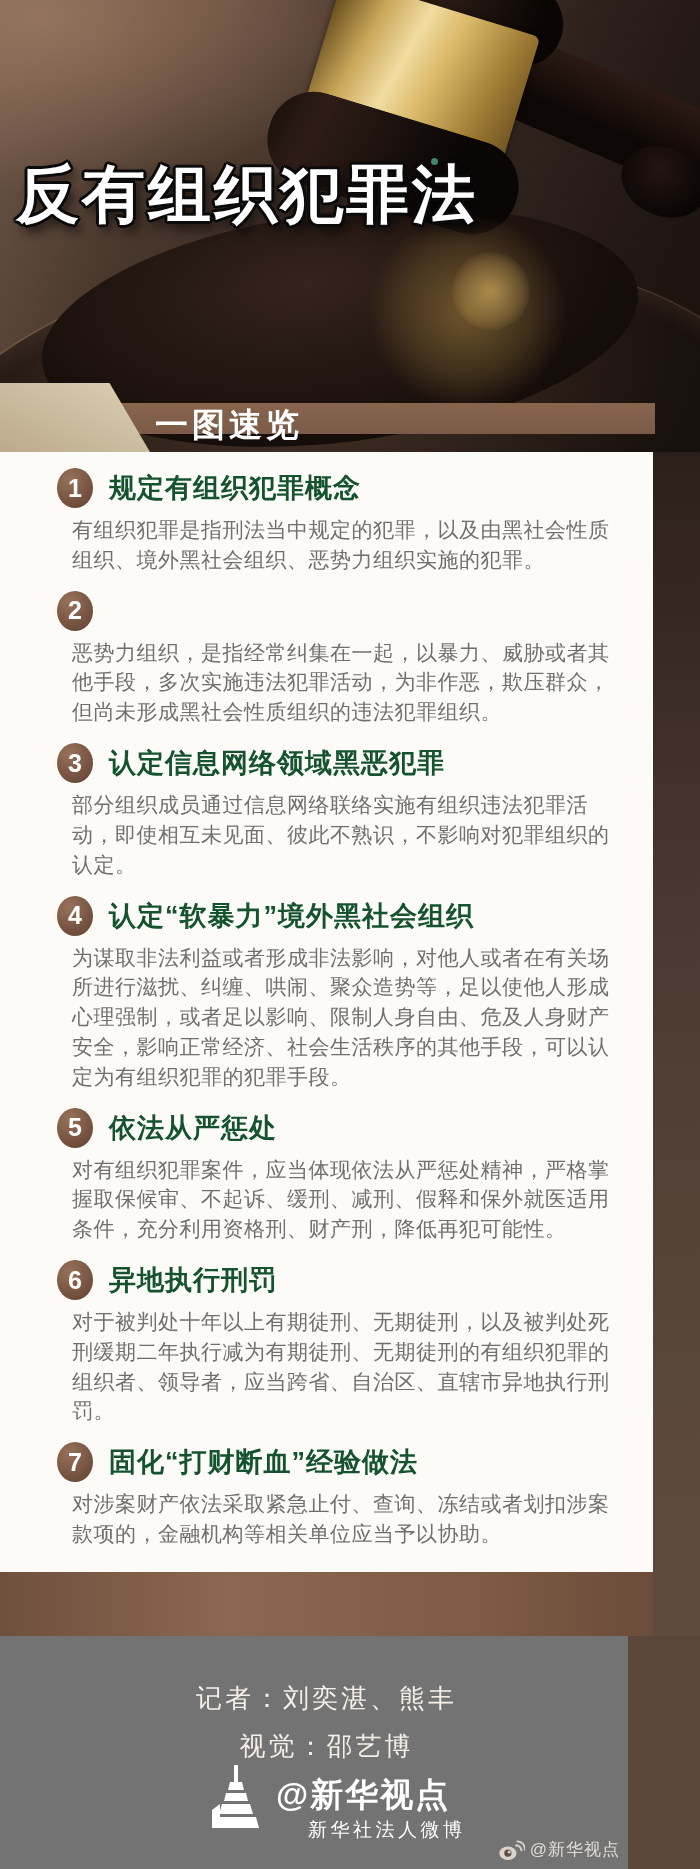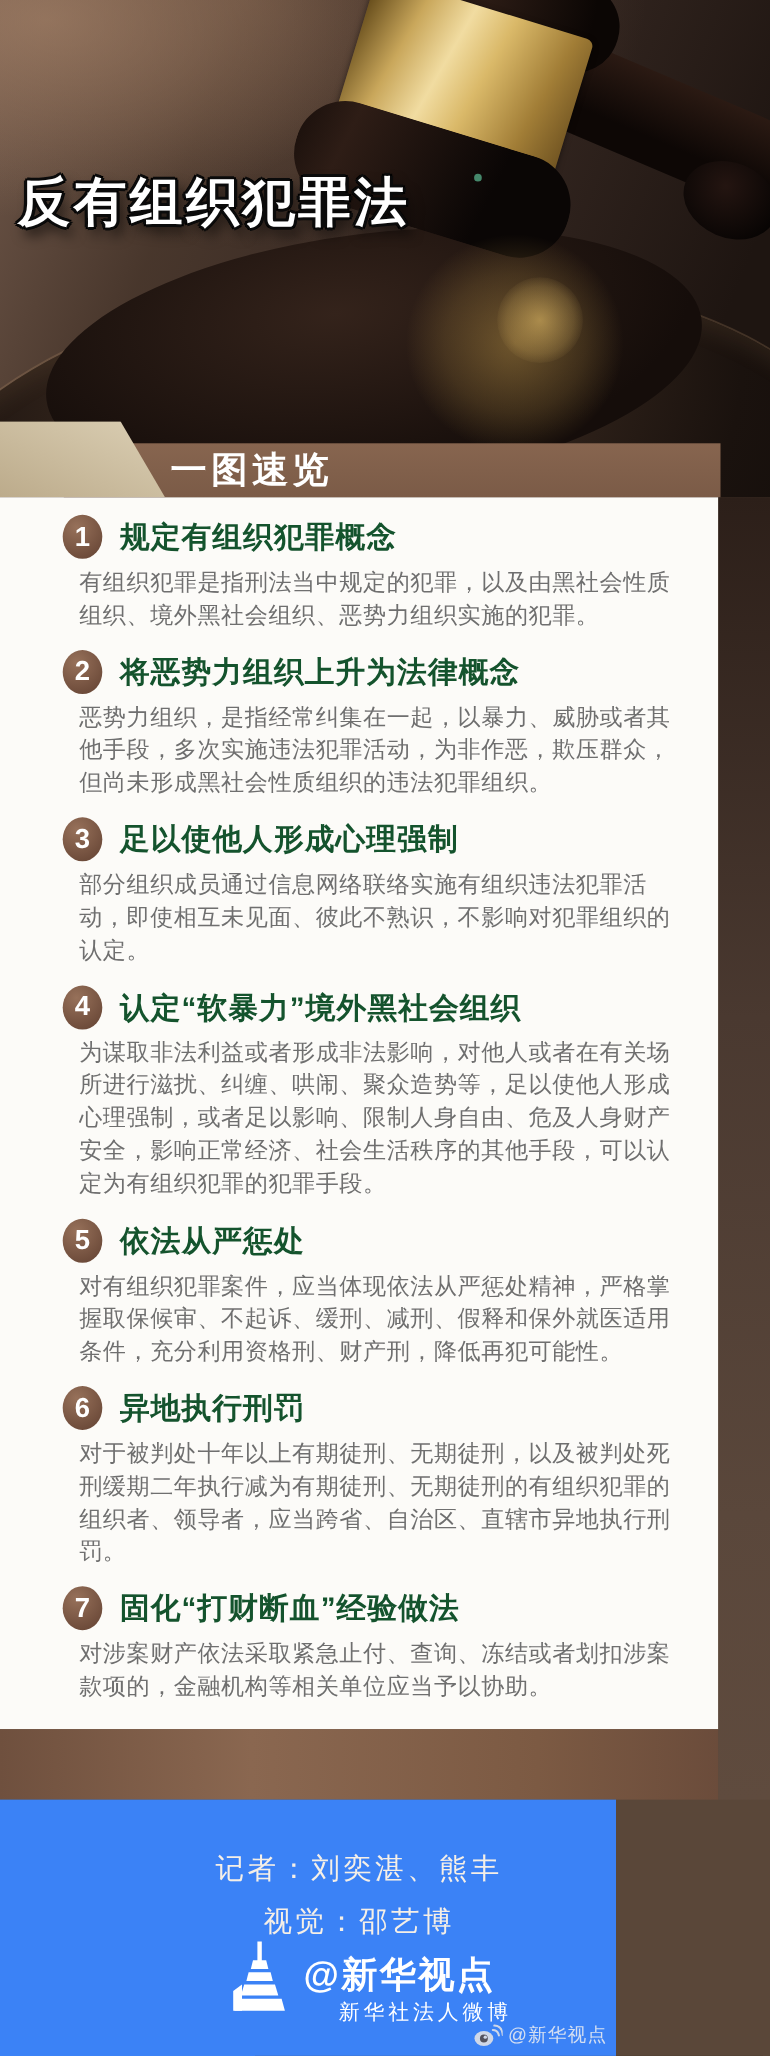--- a/index.html
+++ b/index.html
@@ -37,47 +37,47 @@
   .gavel-knob{position:absolute;left:620px;top:148px;width:88px;height:68px;border-radius:50%;
     transform:rotate(23deg);background:radial-gradient(circle at 40% 35%,#241511,#070403 80%);}
   .flare-big{position:absolute;left:368px;top:212px;width:200px;height:200px;border-radius:50%;
     background:radial-gradient(circle,rgba(216,172,82,.42) 0%,rgba(216,172,82,.18) 45%,transparent 70%);}
   .flare-small{position:absolute;left:452px;top:252px;width:78px;height:78px;border-radius:50%;
     background:radial-gradient(circle,rgba(238,198,108,.55) 0%,rgba(238,198,108,.2) 55%,transparent 75%);}
   .green-dot{position:absolute;left:431px;top:158px;width:7px;height:7px;border-radius:50%;
     background:#4f9f7c;opacity:.85;}
   .hero-title{position:absolute;left:16px;top:150px;z-index:5;
     font-family:"DejaVu Serif","Liberation Serif",serif;font-weight:700;
-    font-size:48px;line-height:1.42;letter-spacing:3px;color:#ffffff;
+    font-size:63px;line-height:1.42;letter-spacing:3px;color:#ffffff;
     text-shadow:3px 0 0 #0b0b0b,-3px 0 0 #0b0b0b,0 3px 0 #0b0b0b,0 -3px 0 #0b0b0b,
       2px 2px 0 #000,-2px -2px 0 #000,2px -2px 0 #000,-2px 2px 0 #000,5px 7px 12px rgba(0,0,0,.8);}
   
-  .banner-band{position:absolute;left:58px;top:403px;width:597px;height:49px;z-index:3;
-    background:linear-gradient(180deg,#87654f,#7b5b47);display:flex;align-items:center;}
+  .banner-band{position:absolute;left:58px;top:403px;width:597px;height:31px;z-index:3;
+    background:linear-gradient(180deg,#87654f,#7b5b47);display:flex;align-items:flex-start;}
   .banner-label{margin-left:97px;color:#ffffff;font-size:33px;font-weight:700;letter-spacing:4px;}
   .beige-shape{position:absolute;left:0;top:383px;width:150px;height:69px;z-index:4;
     background:linear-gradient(205deg,#dbcfb4,#bcab8b);
     clip-path:polygon(0 0,73% 0,100% 100%,0 100%);}
   
   .panel{position:absolute;left:0;top:452px;width:653px;height:1120px;background:#fcfbf8;
     box-sizing:border-box;padding-top:16px;overflow:hidden;}
   .item{margin-bottom:16px;}
   .item-head{display:flex;align-items:center;gap:16px;margin:0 0 7px 57px;}
   .badge{flex:0 0 auto;width:36px;height:40px;border-radius:50%;
     background:radial-gradient(circle at 35% 28%,#97715a,#6d4b3a 78%);
     color:#fff;font-size:25px;font-weight:700;display:flex;align-items:center;justify-content:center;}
   .heading{font-size:27px;font-weight:700;color:#14532d;letter-spacing:1px;}
   .body{margin:0 38px 0 72px;font-size:21px;line-height:1.42;color:#6f6f6f;letter-spacing:.5px;}
   
   .mid-band{position:absolute;left:0;top:1572px;width:653px;height:64px;
     background:linear-gradient(90deg,#6f503e,#8a6750 35%,#7c5a43 75%,#6b4c3b);}
   .right-strip{position:absolute;left:653px;top:452px;width:47px;height:1184px;
     background:linear-gradient(180deg,#2c1f19,#4a3930 40%,#5a473b 78%,#5f4b3e);}
   
-  .footer{position:absolute;left:0;top:1636px;width:560px;height:233px;background:#3b82f6;}
+  .footer{position:absolute;left:0;top:1636px;width:628px;height:233px;background:#737373;}
   .credit{position:absolute;left:0;width:653px;text-align:center;color:#f5efe7;
     font-size:26px;letter-spacing:3px;}
   .credit-1{top:45px;}
   .credit-2{top:93px;}
   .brand{position:absolute;left:210px;top:128px;display:flex;align-items:flex-start;gap:14px;}
   .brand-icon{width:52px;height:72px;}
   .brand-text{display:flex;flex-direction:column;margin-top:14px;}
   .brand-handle{color:#ffffff;font-size:33px;font-weight:700;letter-spacing:2px;line-height:1;}
   .brand-sub{color:#ffffff;font-size:19px;letter-spacing:3.5px;margin-top:9px;line-height:1;margin-left:32px;}
   .watermark{position:absolute;right:8px;bottom:8px;display:flex;align-items:center;gap:5px;
@@ -115,29 +115,28 @@
       <div class="item-head">
         <div class="badge">1</div>
         <div class="heading">规定有组织犯罪概念</div>
       </div>
       <p class="body">有组织犯罪是指刑法当中规定的犯罪，以及由黑社会性质组织、境外黑社会组织、恶势力组织实施的犯罪。</p>
     </div>
 
     <div class="item">
       <div class="item-head">
         <div class="badge">2</div>
-        <div class="heading">将恶势力组织上升为法律概念</div>
       </div>
       <p class="body">恶势力组织，是指经常纠集在一起，以暴力、威胁或者其他手段，多次实施违法犯罪活动，为非作恶，欺压群众，但尚未形成黑社会性质组织的违法犯罪组织。</p>
     </div>
 
     <div class="item">
       <div class="item-head">
         <div class="badge">3</div>
-        <div class="heading">足以使他人形成心理强制</div>
+        <div class="heading">认定信息网络领域黑恶犯罪</div>
       </div>
       <p class="body">部分组织成员通过信息网络联络实施有组织违法犯罪活动，即使相互未见面、彼此不熟识，不影响对犯罪组织的认定。</p>
     </div>
 
     <div class="item">
       <div class="item-head">
         <div class="badge">4</div>
         <div class="heading">认定“软暴力”境外黑社会组织</div>
       </div>
       <p class="body">为谋取非法利益或者形成非法影响，对他人或者在有关场所进行滋扰、纠缠、哄闹、聚众造势等，足以使他人形成心理强制，或者足以影响、限制人身自由、危及人身财产安全，影响正常经济、社会生活秩序的其他手段，可以认定为有组织犯罪的犯罪手段。</p>

